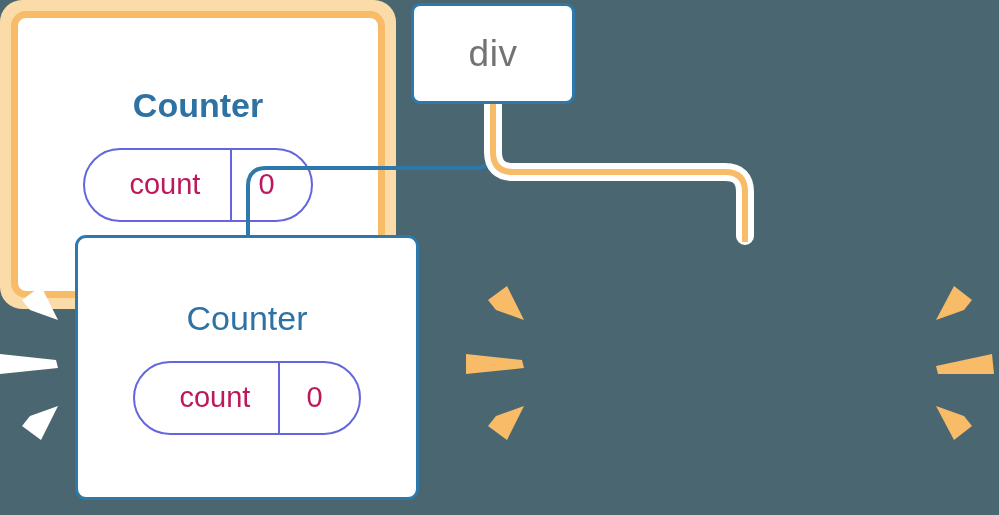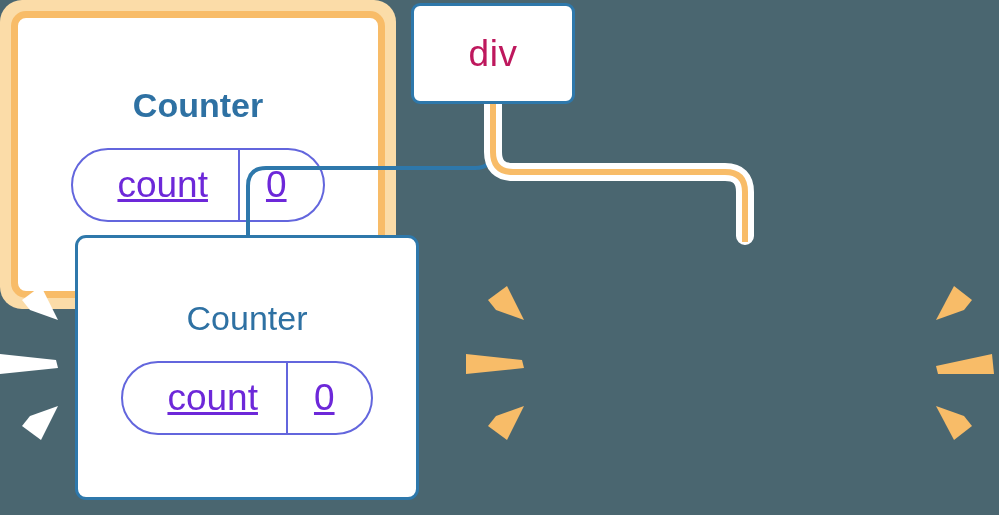--- a/index.html
+++ b/index.html
@@ -21,21 +21,21 @@
   }
 
   
   #node-div{
     left:411px;top:3px;width:164px;height:101px;
     border:3px solid #2e78ab;
     border-radius:9px;
     z-index:6;
   }
   #node-div .title{
-    font-size:37px;color:#be185d;letter-spacing:.5px;line-height:1;
+    font-size:37px;color:#737373;letter-spacing:.5px;line-height:1;
   }
 
   
   #node-counter-left{
     left:75px;top:235px;width:344px;height:265px;
     border:3px solid #2e78ab;
     border-radius:11px;
     z-index:6;
     gap:26px;
   }
@@ -68,21 +68,21 @@
   
   .pill{
     display:flex;align-items:stretch;
     border:2px solid #6366dd;
     border-radius:999px;
     height:74px;
     box-sizing:border-box;
   }
   .pill .key,.pill .val{
     display:flex;align-items:center;justify-content:center;
-    font-size:37px;color:#6d28d9;line-height:1;text-decoration:underline;
+    font-size:29px;color:#be185d;line-height:1;
   }
   .pill .key{padding:0 30px 0 44px;}
   .pill .val{
     padding:0 36px 0 26px;
     border-left:2px solid #6366dd;
   }
   #node-counter-left .pill .key{padding:0 28px 0 44px;}
 
   
   .sparks{position:absolute;z-index:8;pointer-events:none;}

